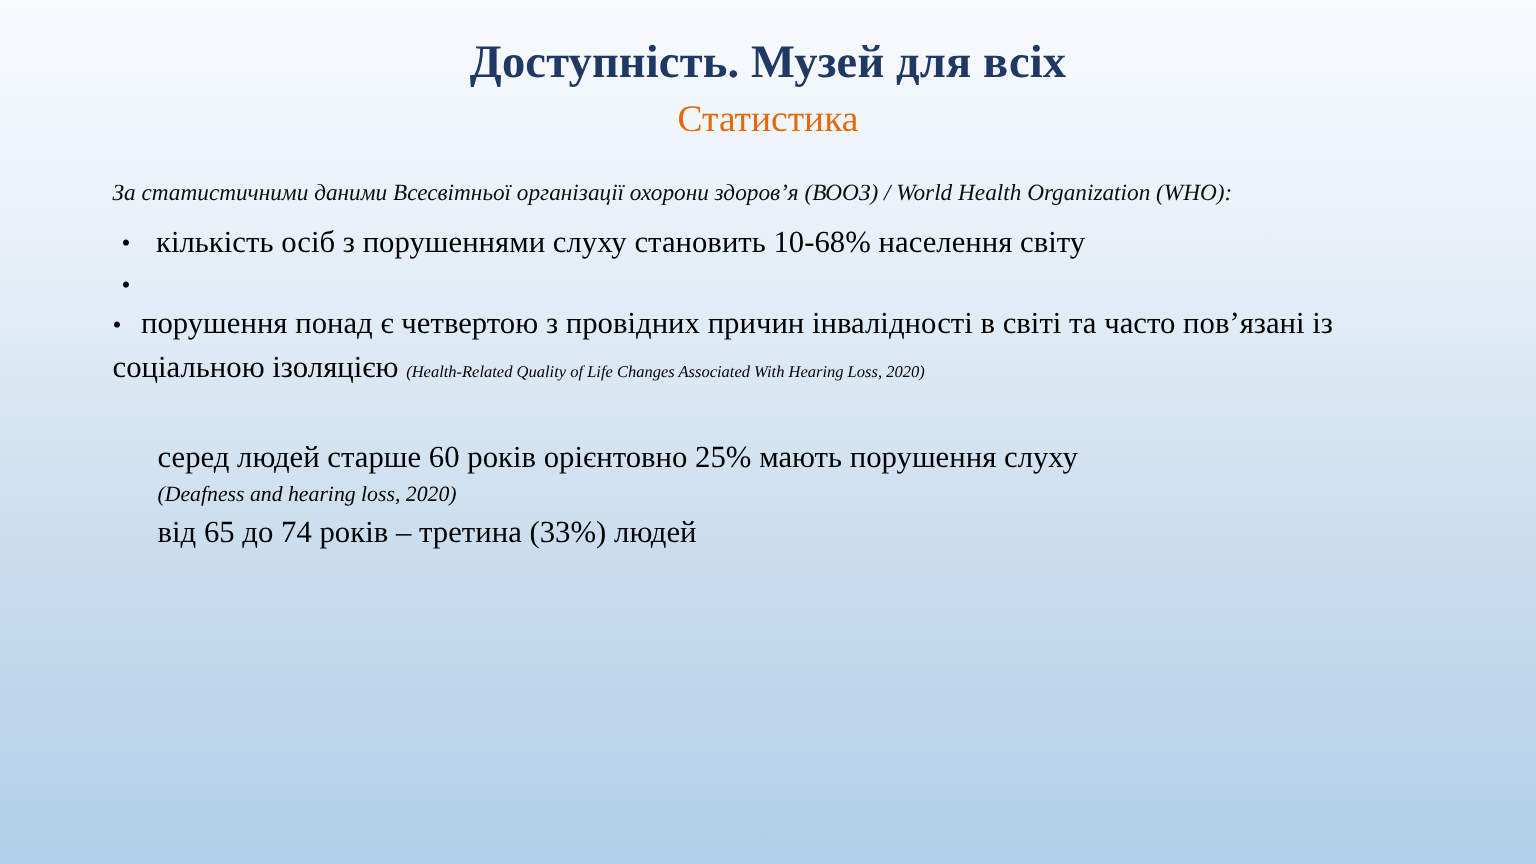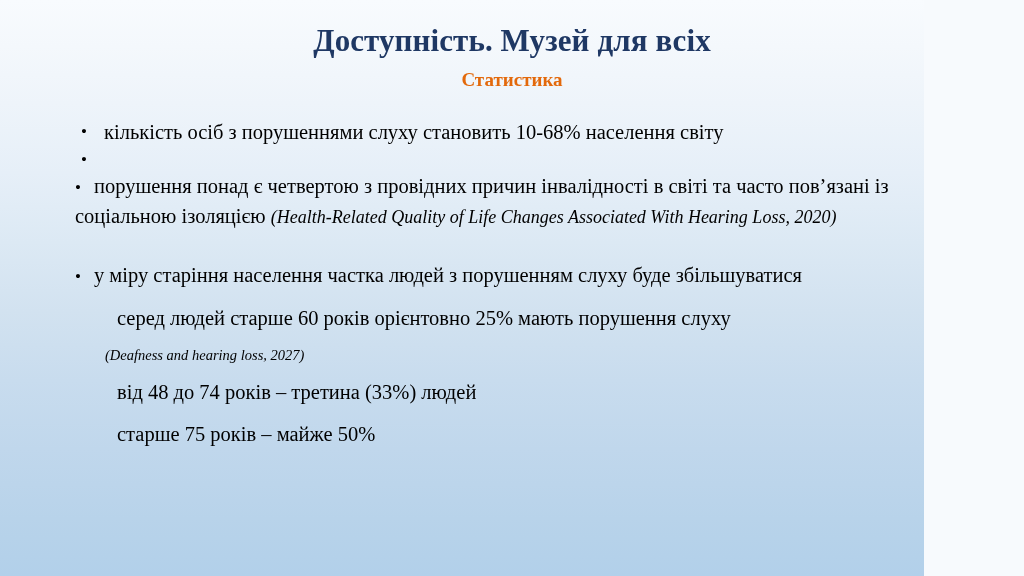--- a/index.html
+++ b/index.html
@@ -10,21 +10,21 @@
   body {
     width: 1024px;
     height: 576px;
     overflow: hidden;
     background: #f7fafd;
     font-family: "Liberation Serif", "DejaVu Serif", serif;
   }
 
   #slide {
     position: relative;
-    width: 924px;
+    width: 1024px;
     height: 576px;
     box-sizing: border-box;
     background: linear-gradient(to bottom,
         #f8fbfe 0%,
         #f4f8fc 8%,
         #eef4fa 18%,
         #e6eff8 30%,
         #dce9f4 42%,
         #d2e2f0 54%,
         #c8dcee 66%,
@@ -47,22 +47,22 @@
     font-family: "Liberation Serif", "DejaVu Serif", serif;
     font-weight: bold;
     font-size: 31px;
     line-height: 38px;
     color: #1f3864;
     letter-spacing: 0.1px;
   }
   #slide-subtitle {
     display: block;
     font-family: "Liberation Serif", "DejaVu Serif", serif;
-    font-weight: bold;
-    font-size: 19px;
+    font-weight: normal;
+    font-size: 25px;
     line-height: 36px;
     color: #e3690b;
     margin-top: 2px;
   }
 
   
   #body-block {
     position: absolute;
     left: 75px;
     top: 118px;
@@ -108,30 +108,30 @@
     margin: 0;
     text-indent: 0;
   }
   .bullet-flow .bullet-mark {
     font-size: 17px;
     padding-right: 13px;
   }
 
   .cite {
     font-style: italic;
-    font-size: 18px;
+    font-size: 11px;
     line-height: 20px;
   }
 
   .sub-line {
     font-family: "Liberation Serif", "DejaVu Serif", serif;
     font-size: 20.5px;
     line-height: 30px;
     color: #000000;
-    margin: 12px;
+    margin: 0;
     padding-left: 30px;
   }
   .sub-cite {
     font-family: "Liberation Serif", "DejaVu Serif", serif;
     font-style: italic;
     font-size: 14.5px;
     line-height: 20px;
     color: #000000;
     margin: 0;
     padding-left: 30px;
@@ -144,44 +144,41 @@
 
 <div id="slide">
 
   <div id="title-block">
     <span id="slide-title">Доступність. Музей для всіх</span>
     <span id="slide-subtitle">Статистика</span>
   </div>
 
   <div id="body-block">
 
+    <p class="intro-line">За статистичними даними Всесвітньої організації охорони здоров’я (ВООЗ) / World Health Organization (WHO):</p>
 
     <p class="bullet-row tight">
       <span class="bullet-mark">•</span>
       <span>кількість осіб з порушеннями слуху становить 10-68% населення світу</span>
     </p>
 
     <p class="bullet-row tight">
       <span class="bullet-mark">•</span>
     </p>
 
     <div class="gap-md"></div>
 
     <p class="bullet-flow">
       <span class="bullet-mark">•</span><span>порушення понад є четвертою з провідних причин інвалідності в світі та часто пов’язані із соціальною ізоляцією </span><span class="cite">(Health-Related Quality of Life Changes Associated With Hearing Loss, 2020)</span>
     </p>
 
     <div class="gap-lg"></div>
 
-    <p class="bullet-flow">
-      <span class="bullet-mark">•</span><span>у міру старіння населення частка людей з порушенням слуху буде збільшуватися</span>
-    </p>
 
     <p class="sub-line">серед людей старше 60 років орієнтовно 25% мають порушення слуху</p>
 
-    <p class="sub-cite">(Deafness and hearing loss, 2027)</p>
+    <p class="sub-cite">(Deafness and hearing loss, 2020)</p>
 
-    <p class="sub-line">від 48 до 74 років – третина (33%) людей</p>
+    <p class="sub-line">від 65 до 74 років – третина (33%) людей</p>
 
-    <p class="sub-line">старше 75 років – майже 50%</p>
 
   </div>
 </div>
 
 </body></html>

